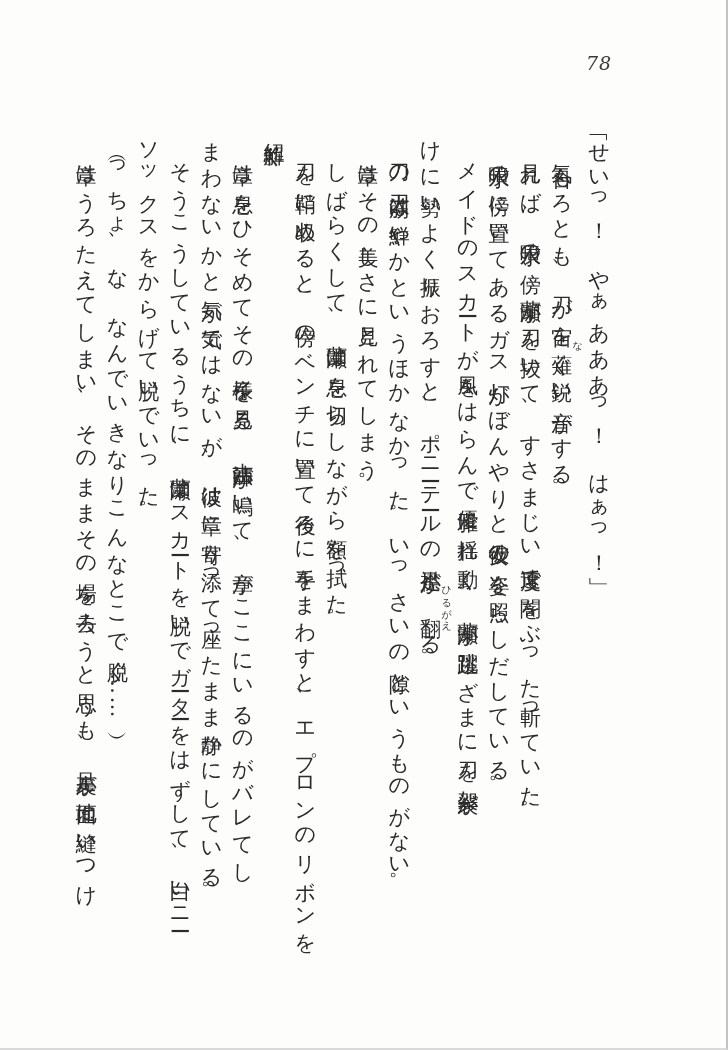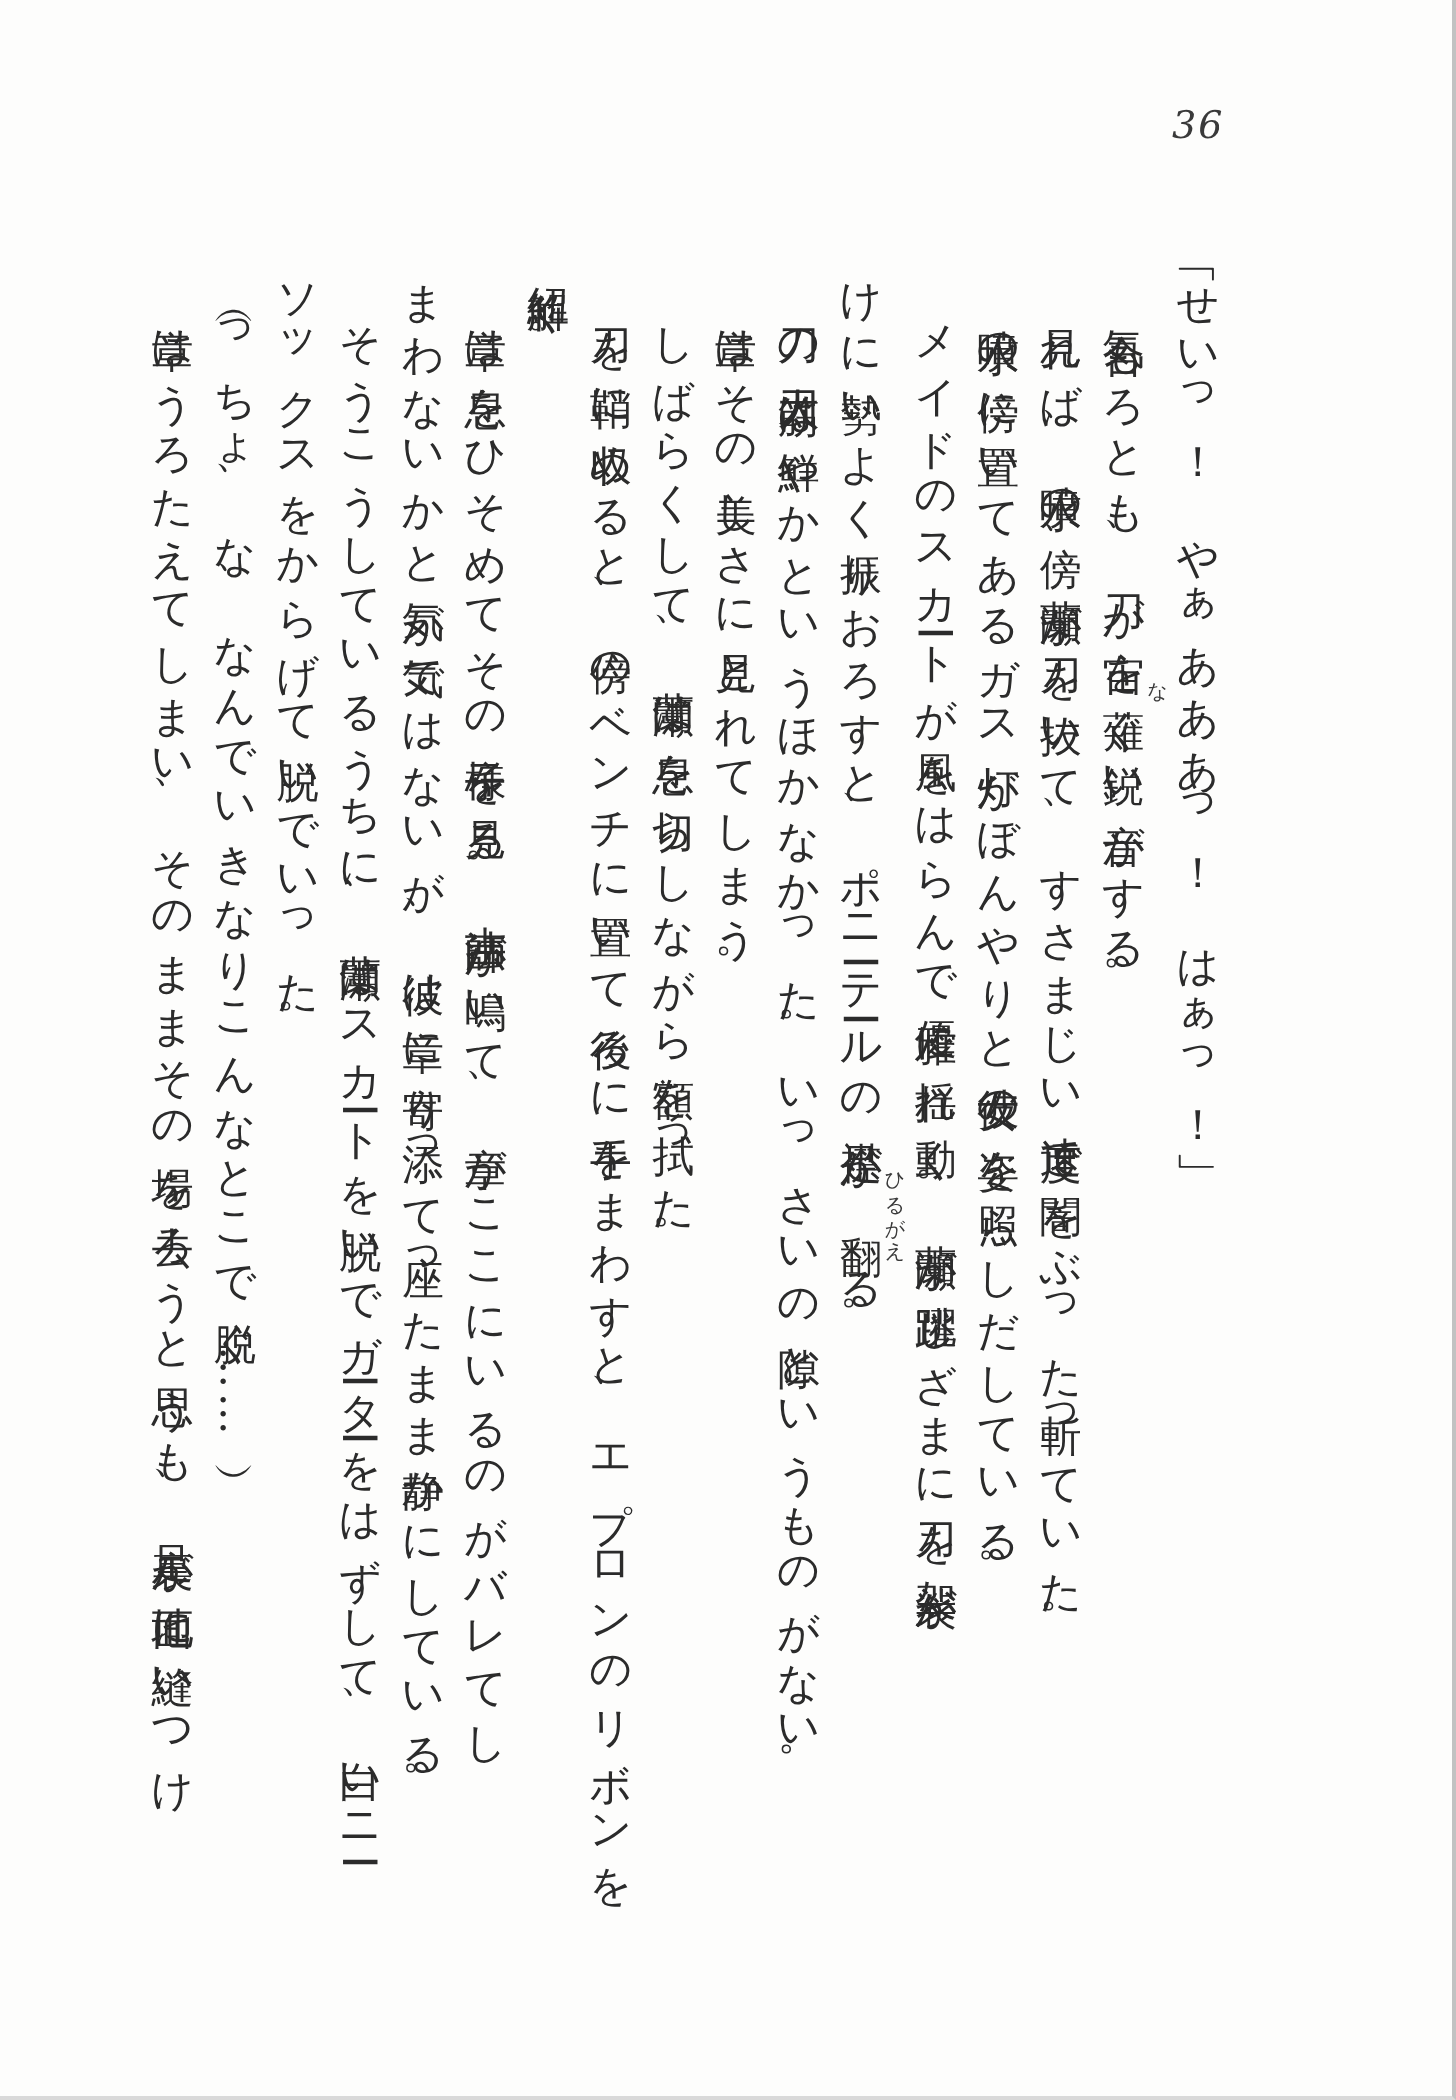--- a/index.html
+++ b/index.html
@@ -51,21 +51,21 @@
   rt {
     font-size: 10px;
     letter-spacing: 0;
     color: #3a3a3a;
   }
 </style>
 </head>
 <body>
 
 <div class="book-page">
-  <div class="page-number">36</div>
+  <div class="page-number">78</div>
   <div class="text-block">
       <div class="text-line"><span>「せいっ！　やぁあああっ！　はぁっ！」</span></div>
       <div class="text-line indent"><span>気合もろとも、刀が宙を</span><ruby>薙<rt>な</rt></ruby><span>ぐ鋭い音がする。</span></div>
       <div class="text-line indent"><span>見れば、噴水の傍、蘭瀬が刀を抜いて、すさまじい速度で闇をぶった斬っていた。</span></div>
       <div class="text-line indent"><span>噴水の傍に置いてあるガス灯がぼんやりと彼女の姿を照らしだしている。</span></div>
       <div class="text-line indent"><span>メイドのスカートが風をはらんで優雅に揺れ動く。蘭瀬が跳躍しざまに刀を袈裟が</span></div>
       <div class="text-line"><span>けに勢いよく振りおろすと、ポニーテールの襟足が</span><ruby>翻<rt>ひるがえ</rt></ruby><span>る。</span></div>
       <div class="text-line indent"><span>刀の太刀筋は鮮やかというほかなかった。いっさいの隙というものがない。</span></div>
       <div class="text-line indent"><span>章はその美しさに見とれてしまう。</span></div>
       <div class="text-line indent"><span>しばらくして、蘭瀬は息を切らしながら額を拭った。</span></div>

